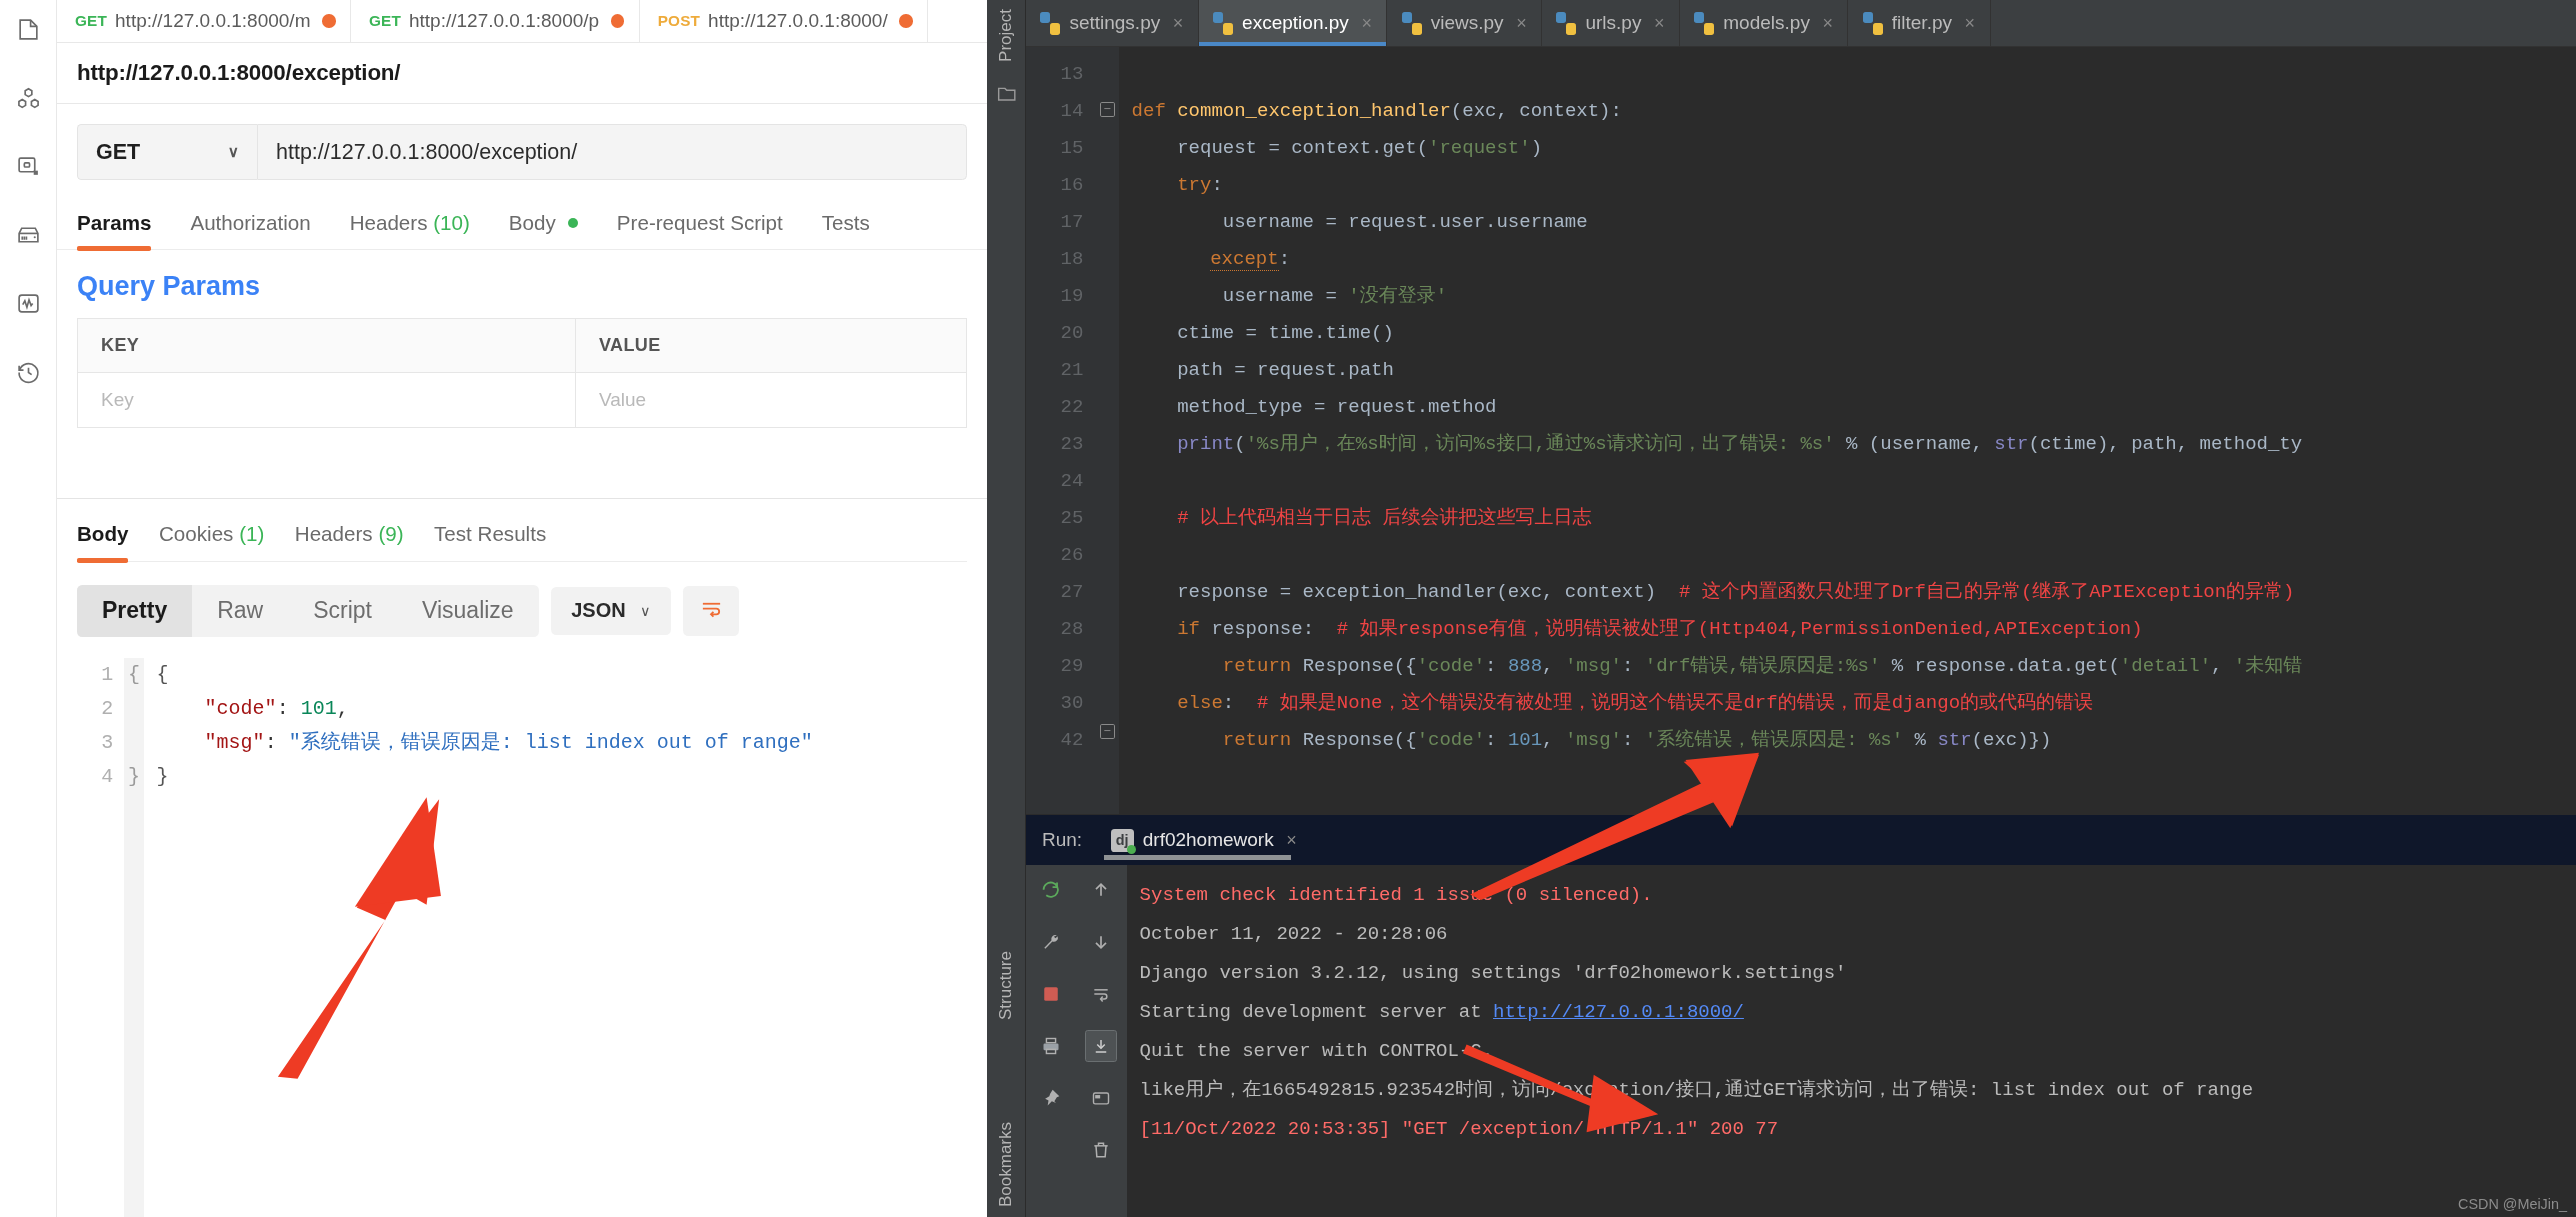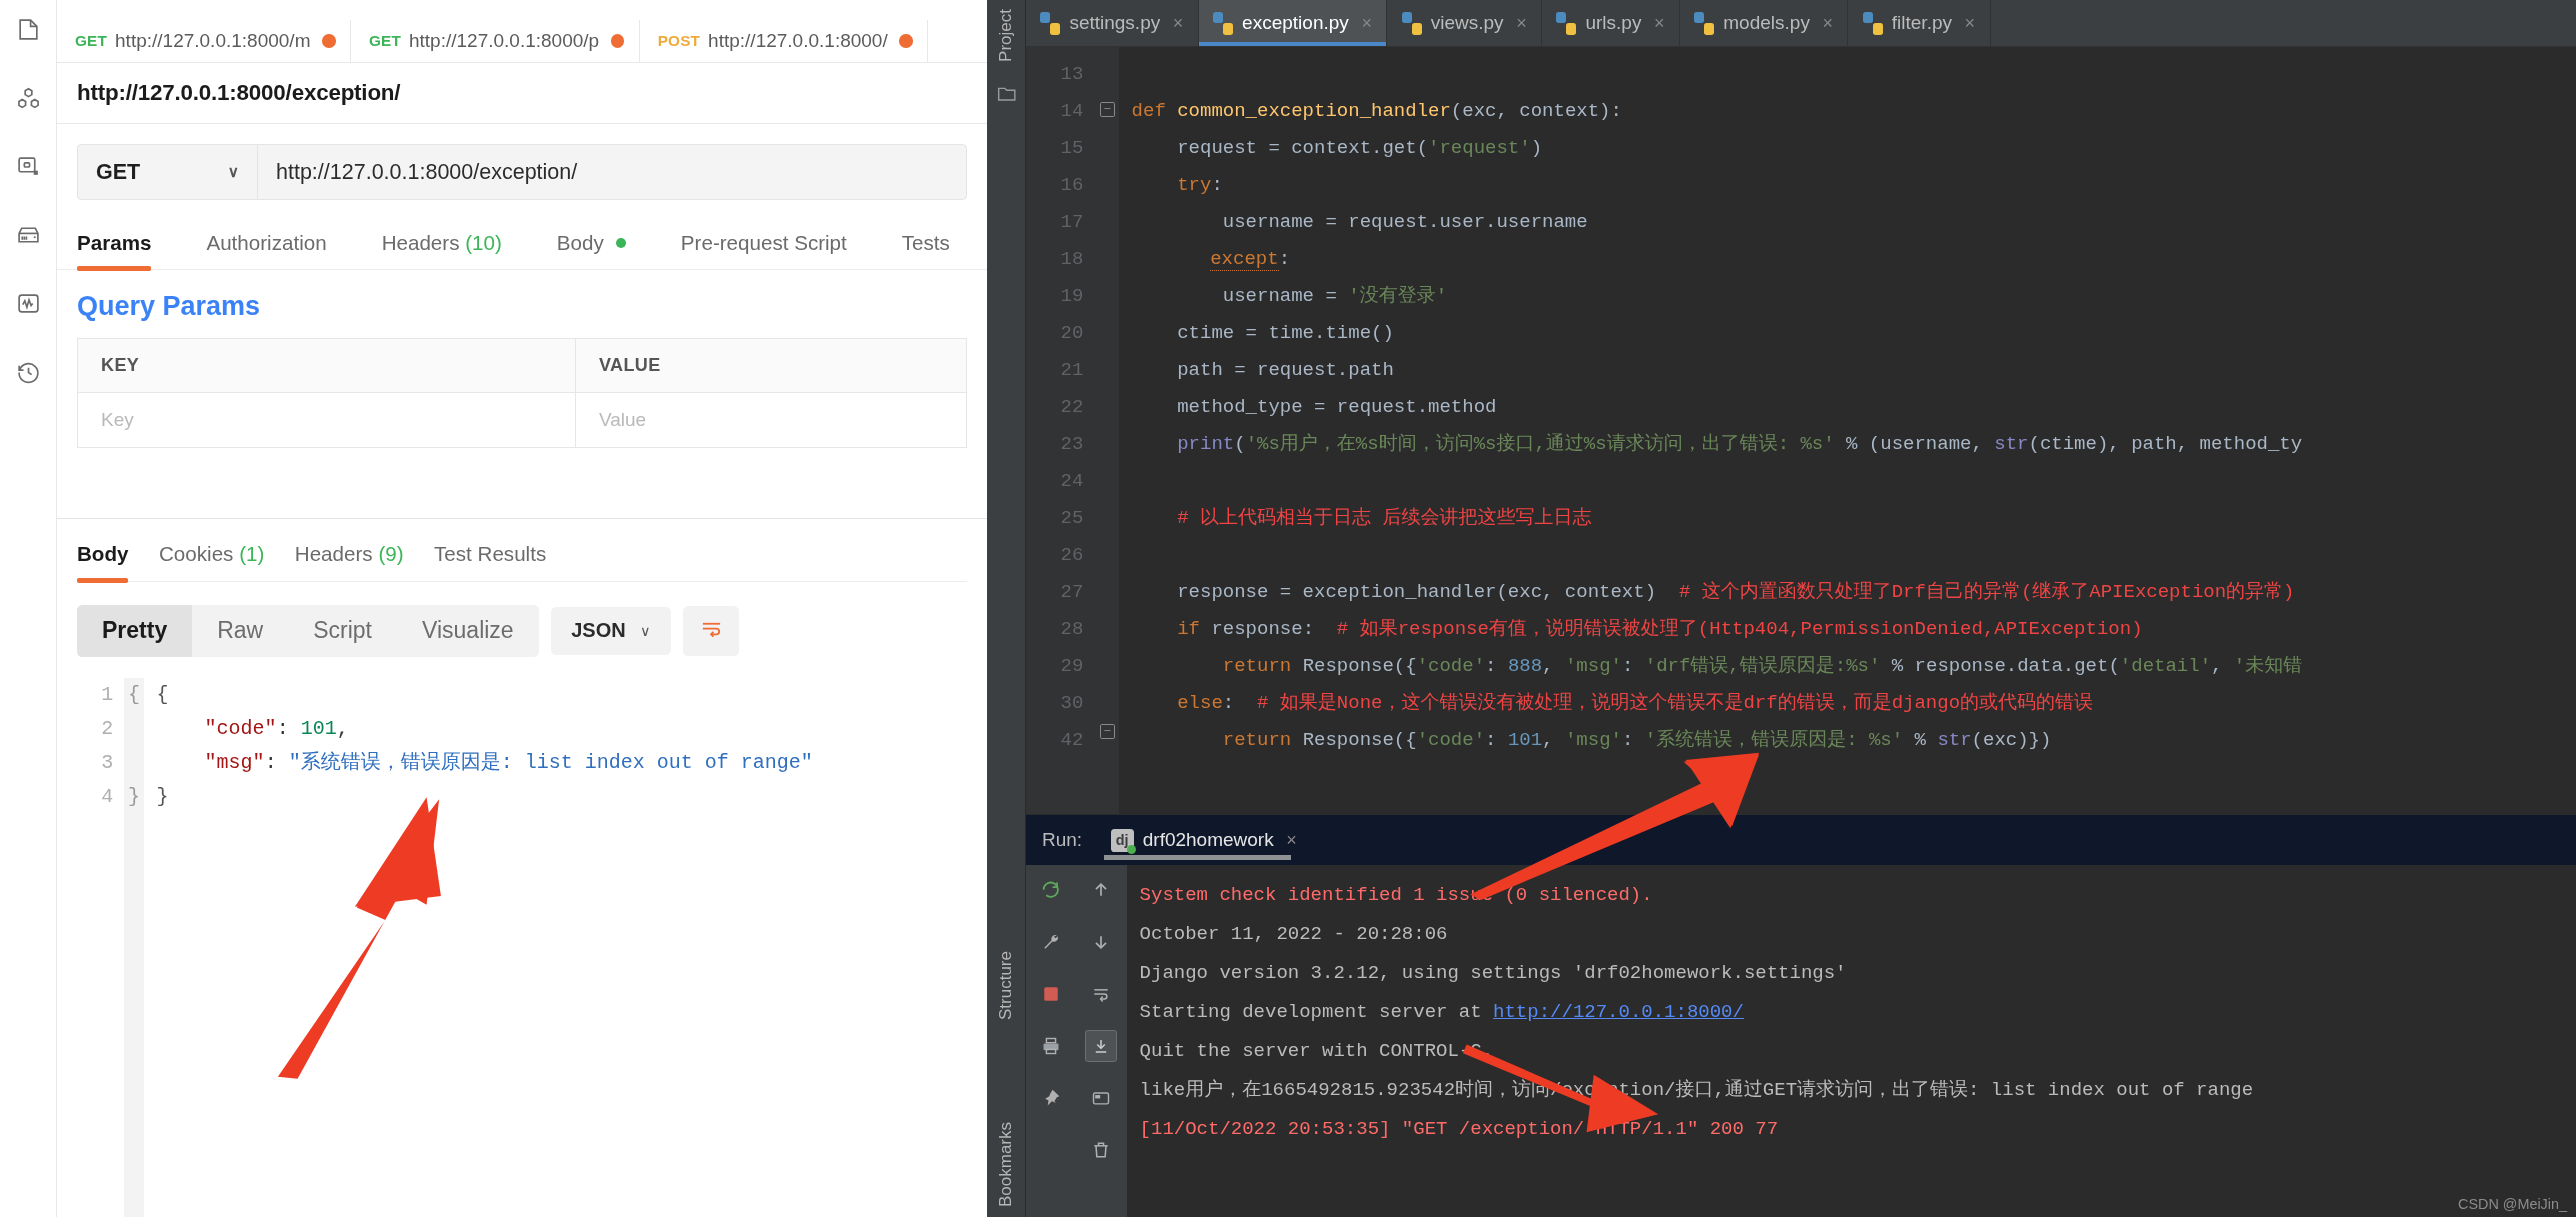--- a/index.html
+++ b/index.html
@@ -35,21 +35,21 @@
     flex: 0 0 57px;
   }
   #pm-rail .rail-ico {
     width: 30.5px; height: 30.5px;
     display: flex; align-items: center; justify-content: center;
     color: #6b6b6b;
   }
   #pm-rail svg { display: block; }
 
   
-  #pm-main { flex: 1; min-width: 0; display: flex; flex-direction: column; margin-top: 20px; }
+  #pm-main { flex: 1; min-width: 0; display: flex; flex-direction: column; }
 
   
   #pm-tabs {
     height: 43px;
     border-bottom: 0.9px solid #e8e8e8;
     display: flex; align-items: center;
     flex: 0 0 43px;
     overflow: hidden;
   }
   .pm-tab {
@@ -104,21 +104,21 @@
     border: 0.9px solid #e4e4e4;
     border-radius: 0 4.5px 4.5px 0;
     display: flex; align-items: center;
     padding: 0 18px;
     font-size: 21.5px; color: #2c2c2c;
   }
 
   
   #pm-reqtabs {
     display: flex; 
-    gap: 55px;
+    gap: 39px;
     padding: 30.5px 20px 0 20px;
     border-bottom: 0.9px solid #ececec;
     flex: 0 0 auto;
     position: relative;
   }
   .req-tab {
     font-size: 20.6px; color: #6b6b6b;
     padding-bottom: 14.4px;
     position: relative;
     white-space: nowrap;

